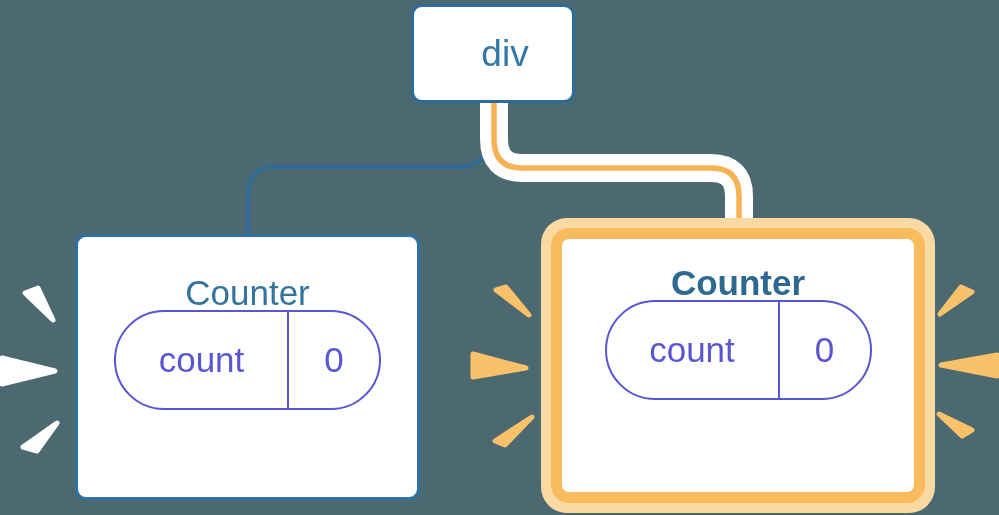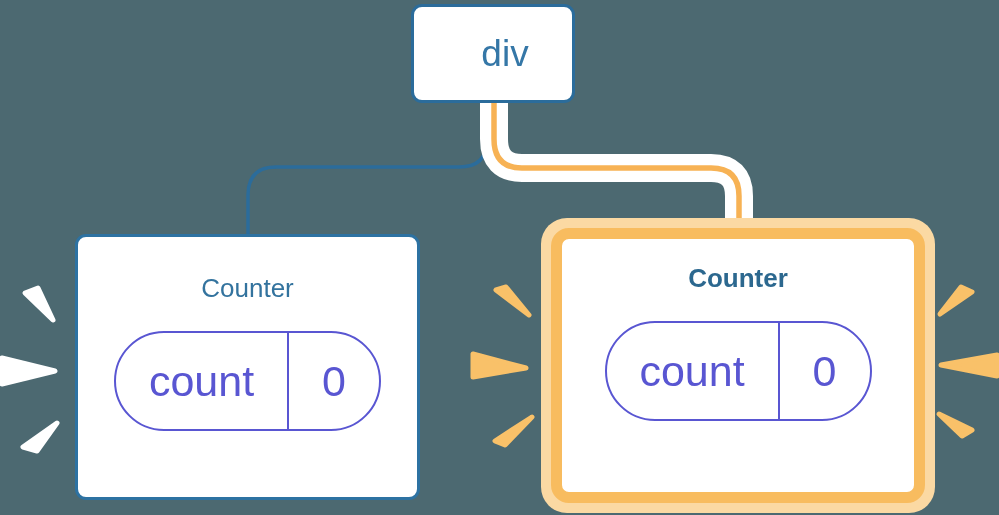--- a/index.html
+++ b/index.html
@@ -22,45 +22,44 @@
   }
 
   
   .counter-card{
     left:75px;top:234px;width:345px;height:266px;
     border:3px solid #2D72A2;border-radius:11px;
     display:flex;flex-direction:column;align-items:center;
   }
   .counter-title{
     margin-top:38px;
-    font-size:26px;font-weight:500;color:#33739E;
+    font-size:35px;font-weight:500;color:#33739E;
     line-height:1;
   }
   .counter-title.bold{font-weight:700;color:#2C688F;}
 
   
   .counter-glow{
     left:541px;top:218px;width:394px;height:295px;
     background:#FBD9A3;border-radius:26px;padding:10px;
     z-index:2;position:absolute;box-sizing:border-box;
   }
   .counter-glow-inner{
     width:100%;height:100%;box-sizing:border-box;
     background:#ffffff;border:11px solid #F8BC5F;border-radius:18px;
     display:flex;flex-direction:column;align-items:center;
   }
   .counter-glow-inner .counter-title{margin-top:26px;}
 
   
   .state-pill{
-    margin-top:30px;
     width:267px;height:100px;box-sizing:border-box;
     border:2px solid #5956D2;border-radius:60px;
     display:flex;align-items:stretch;
-    color:#5956D2;font-size:43px;
+    color:#5956D2;font-size:35px;
   }
   .pill-key{
     flex:1;display:flex;align-items:center;justify-content:center;
     border-right:2px solid #5956D2;
   }
   .pill-value{
     width:90px;display:flex;align-items:center;justify-content:center;
   }
 </style>
 </head>

